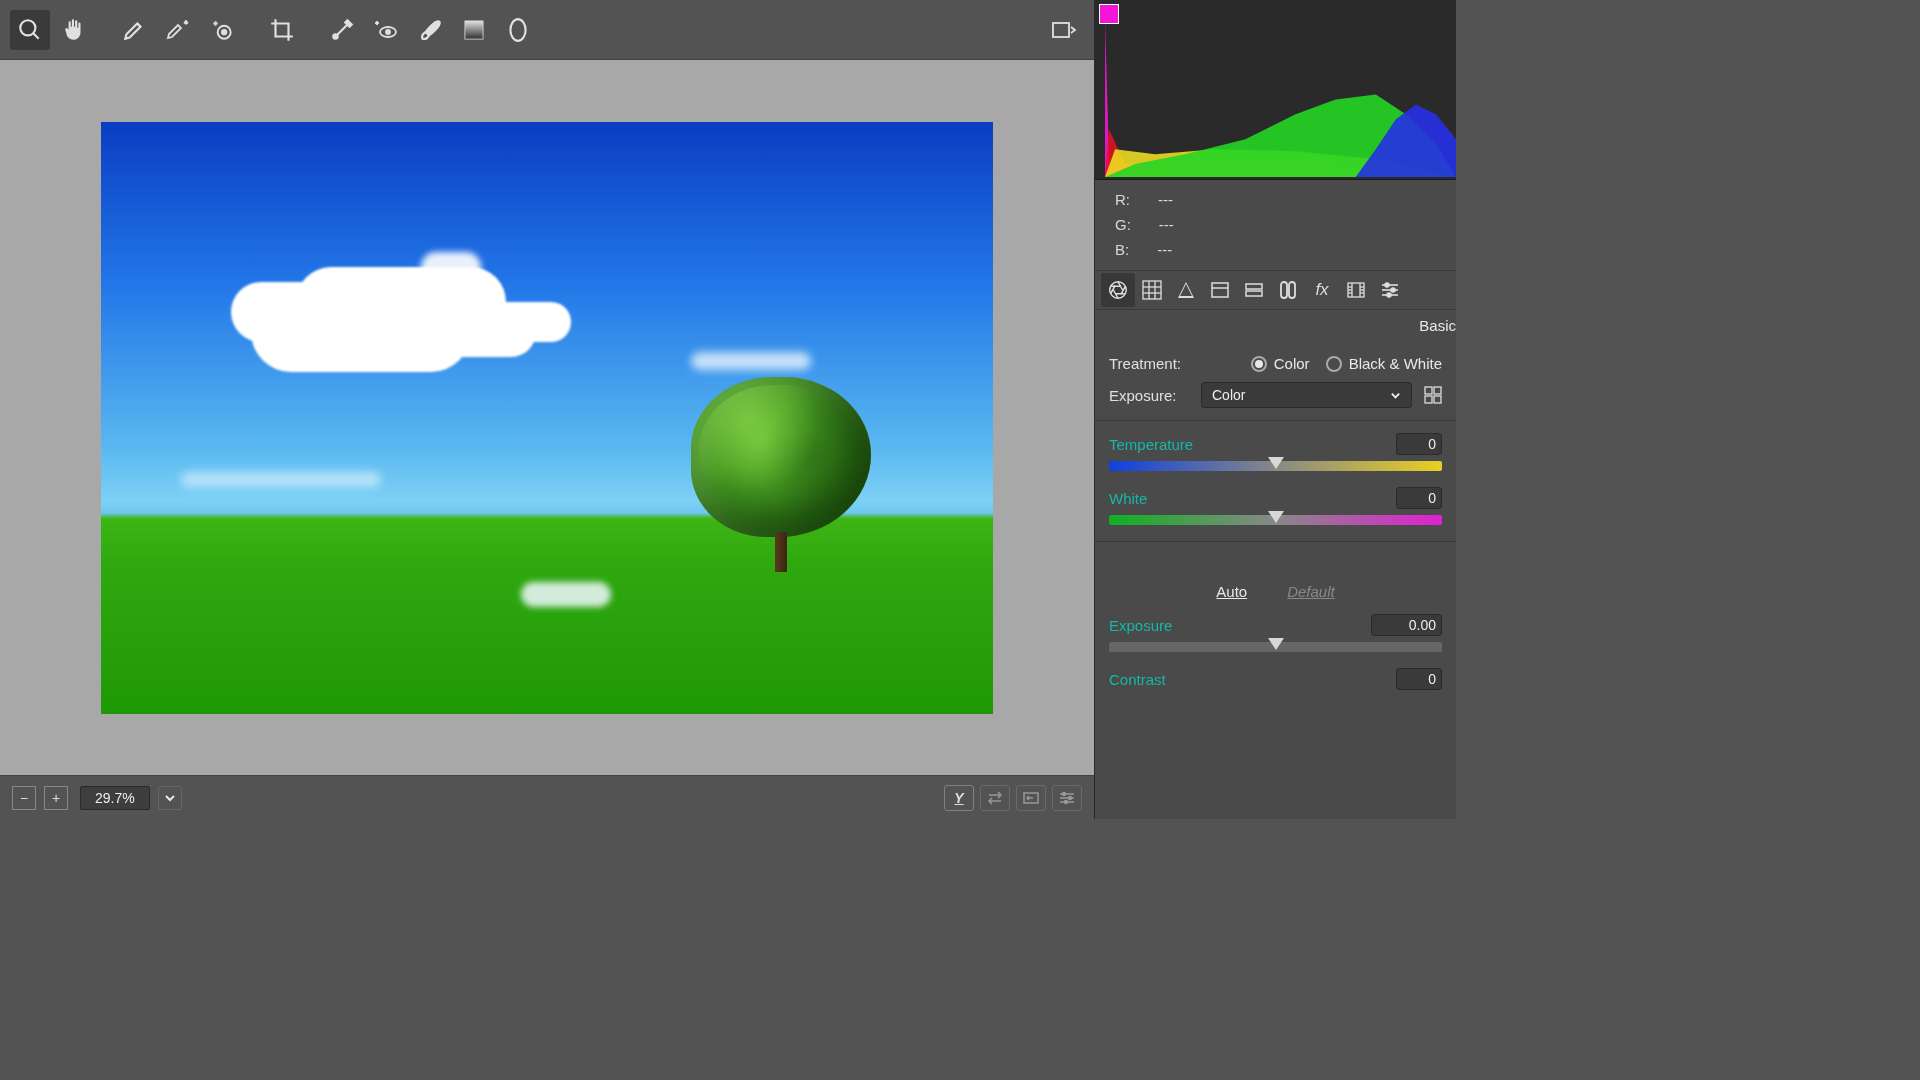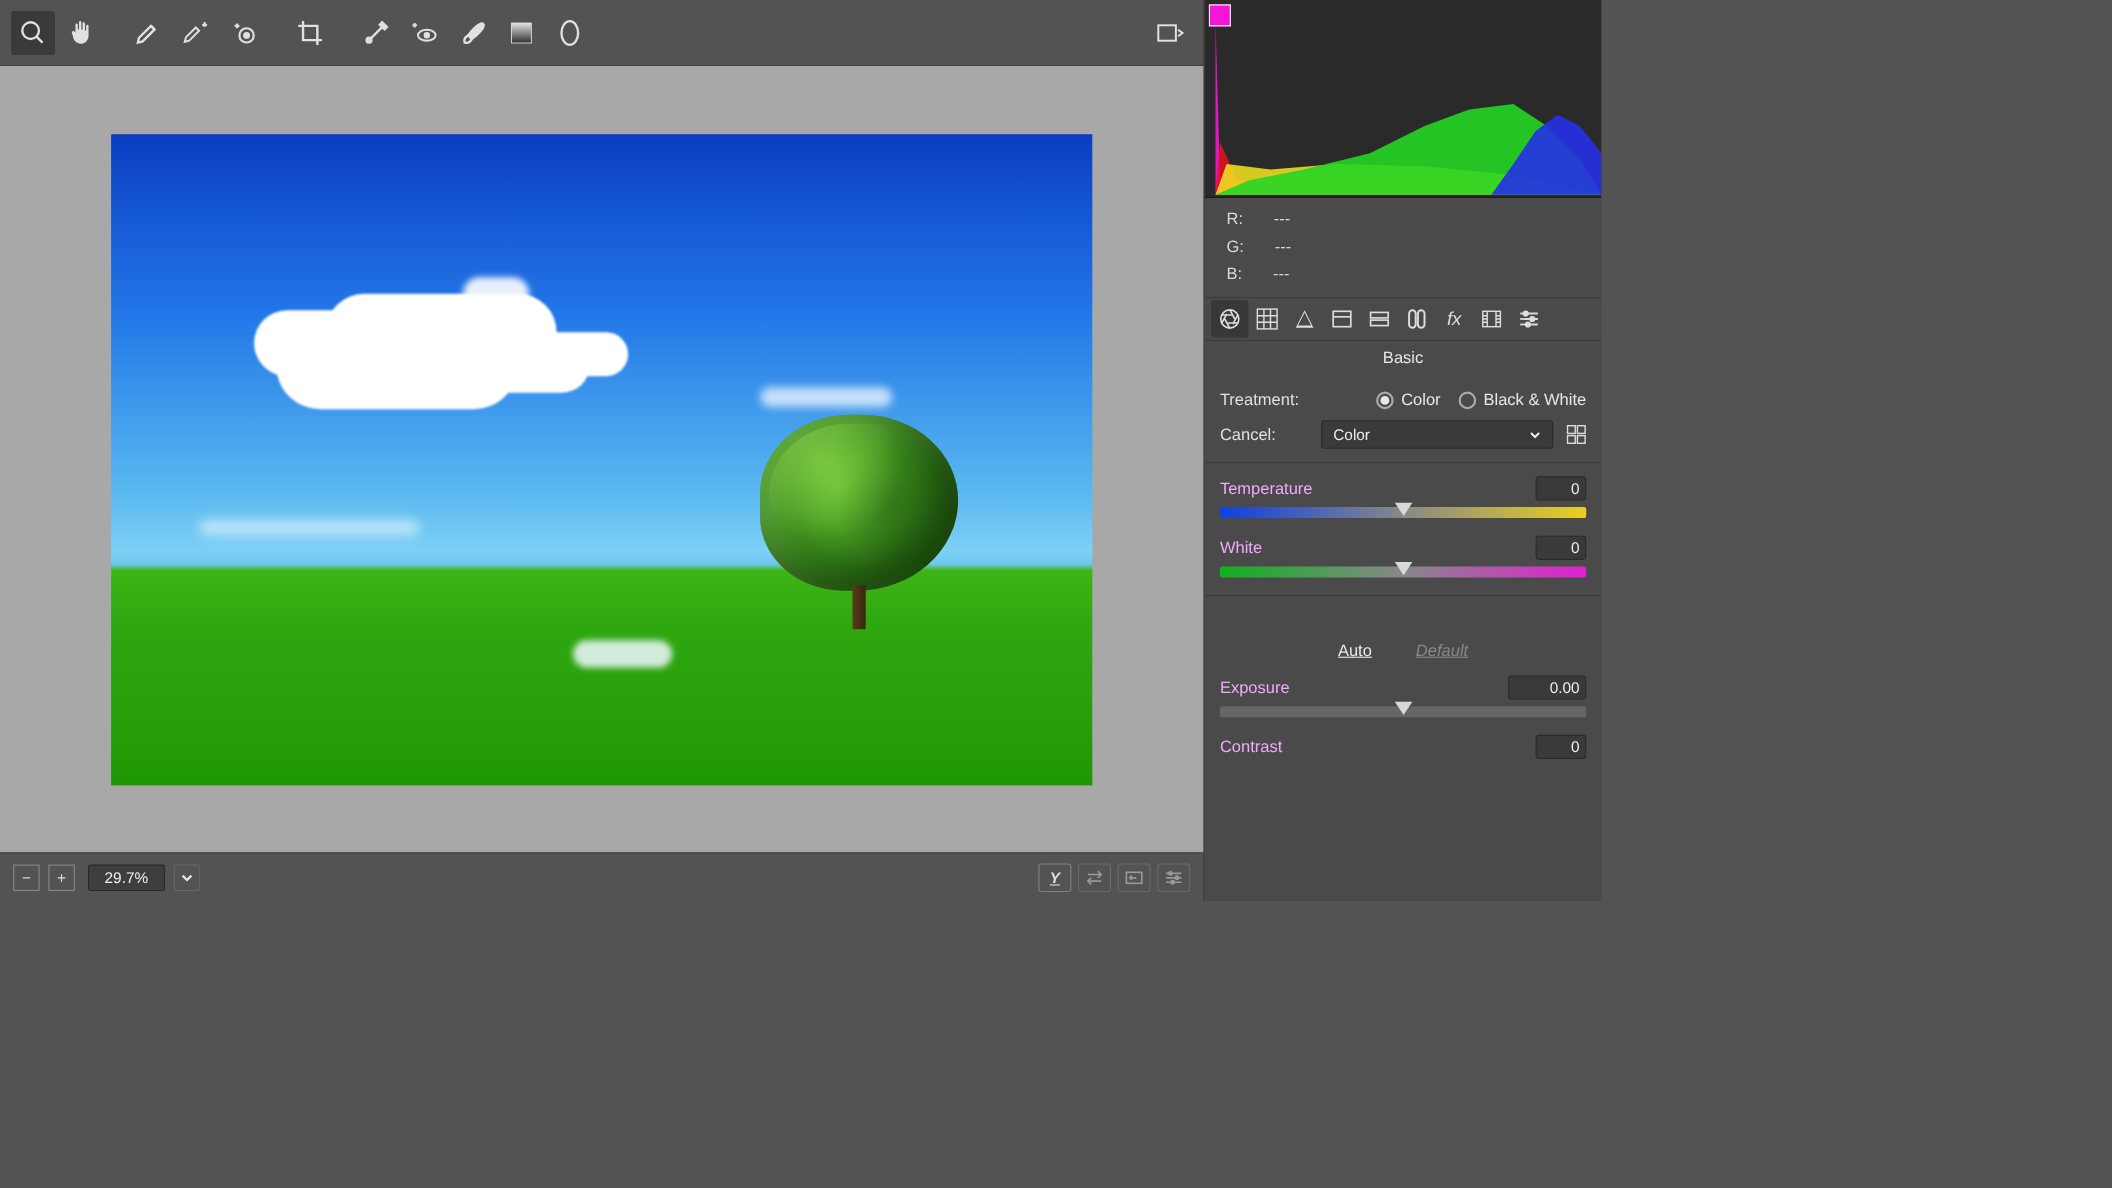--- a/index.html
+++ b/index.html
@@ -34,34 +34,34 @@
 
 .right-panel { width:361px; background:#4a4a4a; display:flex; flex-direction:column; overflow:hidden; }
 .histogram { height:180px; background:#2a2a2a; position:relative; margin:0; border-bottom:1px solid #1a1a1a; }
 .histo-svg { width:100%; height:100%; }
 .clip-ind { position:absolute; top:4px; left:4px; width:20px; height:20px; background:#f515d8; border:1px solid #fff; }
 .rgb-readout { padding:8px 20px; font-size:15px; color:#d8d8d8; }
 .rgb-readout div { display:flex; gap:28px; line-height:1.65; }
 .panel-tabs { height:40px; background:#4a4a4a; display:flex; align-items:center; padding:0 6px; gap:0; border-bottom:1px solid #3a3a3a; border-top:1px solid #3a3a3a;}
 .panel-tab { width:34px; height:34px; display:flex; align-items:center; justify-content:center; cursor:pointer; color:#ddd; }
 .panel-tab.active { background:#383838; border-radius:3px; }
-.panel-title { text-align:center; padding:7px 12px; font-size:15px; color:#e8e8e8; }
+.panel-title { text-align:right; padding:7px 0; font-size:15px; color:#e8e8e8; }
 .panel-body { flex:1; overflow-y:auto; padding:4px 14px 10px 14px; }
 .row { display:flex; align-items:center; margin:10px 0; gap:12px; }
 .row-label { font-size:15px; color:#e0e0e0; min-width:80px;}
 .radio-group { display:flex; gap:16px; align-items:center; margin-left:auto;}
 .radio { display:flex; align-items:center; gap:7px; cursor:pointer; font-size:15px; }
 .radio-dot { width:16px; height:16px; border:2px solid #aaa; border-radius:50%; display:flex; align-items:center; justify-content:center; }
 .radio-dot.sel::after { content:''; width:8px; height:8px; background:#e8e8e8; border-radius:50%; }
 .select-box { flex:1; background:#3a3a3a; border:1px solid #2a2a2a; border-radius:3px; padding:4px 10px; display:flex; align-items:center; justify-content:space-between; cursor:pointer; font-size:14px; color:#eee; }
 .grid-ico { width:18px; color:#ddd; cursor:pointer; }
 .divider { height:1px; background:#393939; margin:12px -14px; }
 .slider-row { margin:8px 0 16px; }
 .slider-head { display:flex; justify-content:space-between; align-items:center; margin-bottom:6px; }
-.slider-head .lbl { font-size:15px; color:#f0abfc; }
+.slider-head .lbl { font-size:15px; color:#14b8a6; }
 .num-input { width:46px; background:#3a3a3a; border:1px solid #2a2a2a; border-radius:3px; padding:2px 5px; text-align:right; color:#eee; font-size:14px; }
 .num-input.wide { width:71px; }
 .slider-track { height:10px; border-radius:2px; position:relative; cursor:pointer; }
 .slider-track.temp { background:linear-gradient(to right,#1040e0,#888,#e8d020); }
 .slider-track.tint { background:linear-gradient(to right,#10b020,#888,#e020d0); }
 .slider-track.gray { background:#666; }
 .slider-thumb { position:absolute; top:-4px; left:50%; transform:translateX(-50%); width:0; height:0; border-left:8px solid transparent; border-right:8px solid transparent; border-top:12px solid #d8d8d8; cursor:grab; }
 .auto-row { display:flex; justify-content:center; gap:40px; margin:8px 0 14px; }
 .auto-row span { font-size:15px; cursor:pointer;margin-top:29px; }
 .auto-row .auto { color:#e8e8e8; text-decoration:underline; }
@@ -321,21 +321,21 @@
               <span>Color</span>
             </div>
             <div class="radio">
               <span class="radio-dot"></span>
               <span>Black &amp; White</span>
             </div>
           </div>
         </div>
 
         <div class="row">
-          <span class="row-label">Cancel:</span>
+          <span class="row-label">Exposure:</span>
           <div class="select-box">
             <span>Color</span>
             <svg width="11" height="11" viewBox="0 0 12 12" fill="none" stroke="currentColor" stroke-width="2">
                 <path d="M2 4l4 4 4-4"></path>
               </svg>
           </div>
           <svg class="grid-ico" width="18" height="18" viewBox="0 0 18 18" fill="none" stroke="currentColor" stroke-width="1.3">
               <rect x="1" y="1" width="7" height="7"></rect>
               <rect x="10" y="1" width="7" height="7"></rect>
               <rect x="1" y="10" width="7" height="7"></rect>

